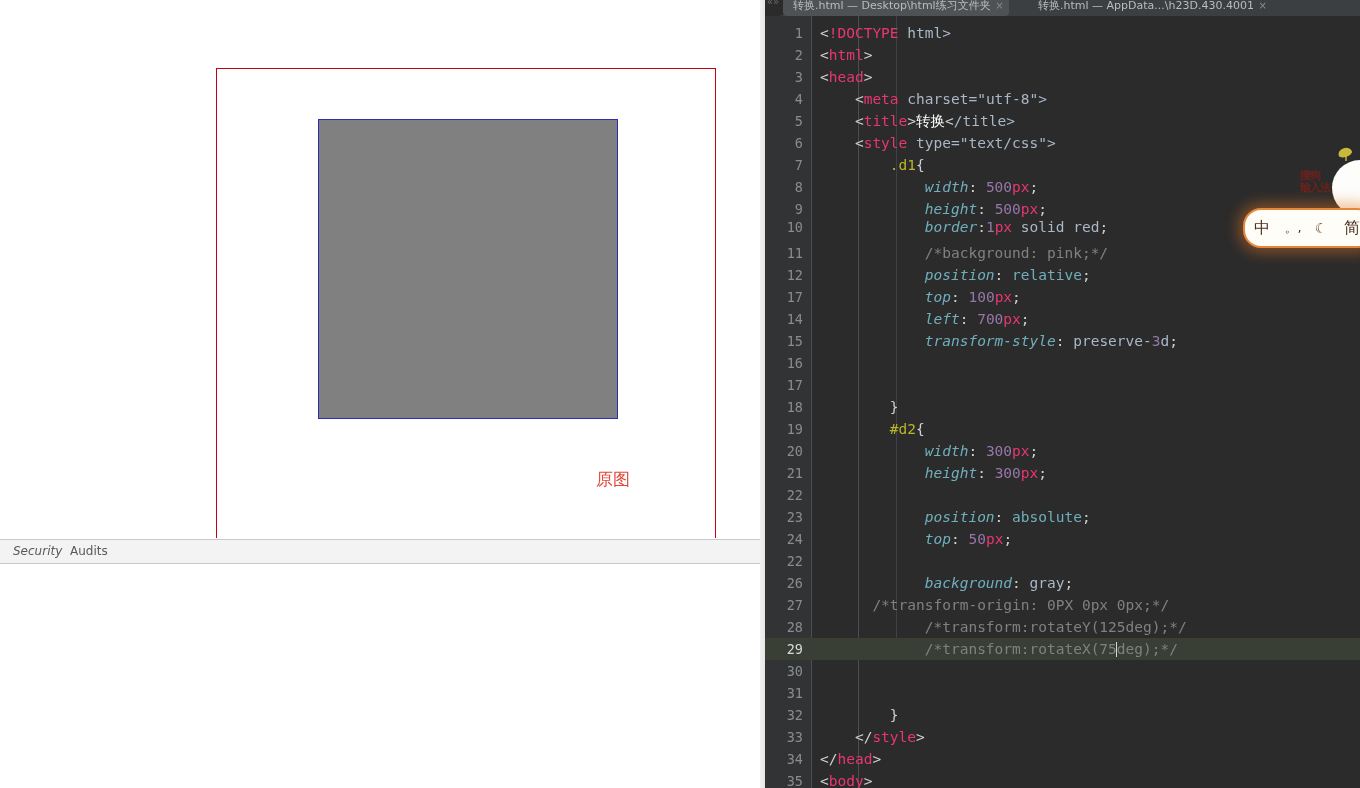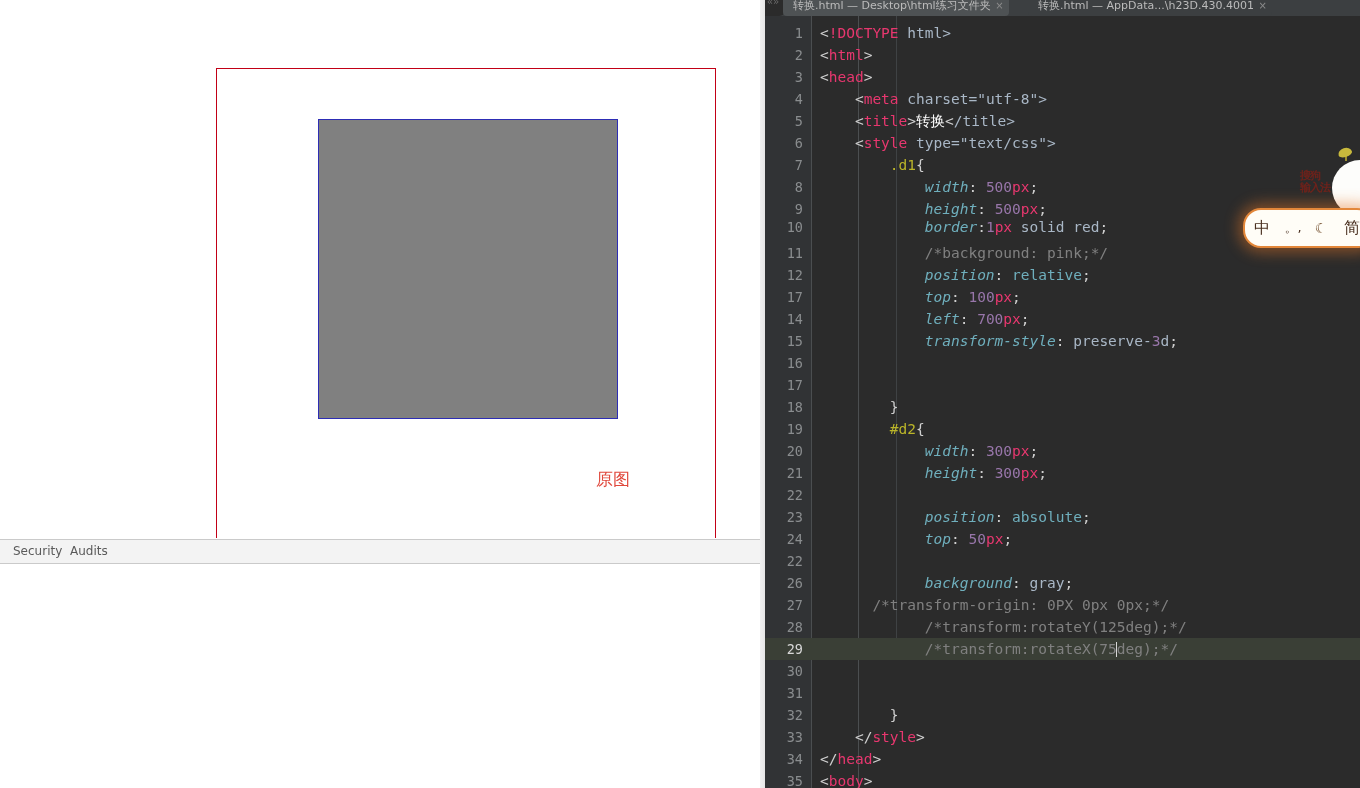--- a/index.html
+++ b/index.html
@@ -38,21 +38,21 @@
   
   #devtools-tabbar{
     position:absolute;left:0;top:539px;width:765px;height:25px;
     background:#f3f3f3;border-top:1px solid #cacaca;border-bottom:1px solid #cacaca;
     box-sizing:border-box;
   }
   .dt-tab{
     position:absolute;top:4px;font-size:12px;color:#5a5a5a;
     font-family:"DejaVu Sans",sans-serif;cursor:default;
   }
-  #dt-tab-security{left:13px;}
+  #dt-tab-security{left:13px;font-style:italic;}
   #dt-tab-audits{left:70px;}
 
   #devtools-body{
     position:absolute;left:0;top:565px;width:765px;height:223px;background:#ffffff;
   }
   #gray-band{
     position:absolute;left:0;top:55px;width:760px;height:33px;background:#d9d9d9;}
   #devtools-body-topline{
     position:absolute;left:0;top:0;width:765px;height:1px;background:#ffffff;}
   #gray-band-edge{

